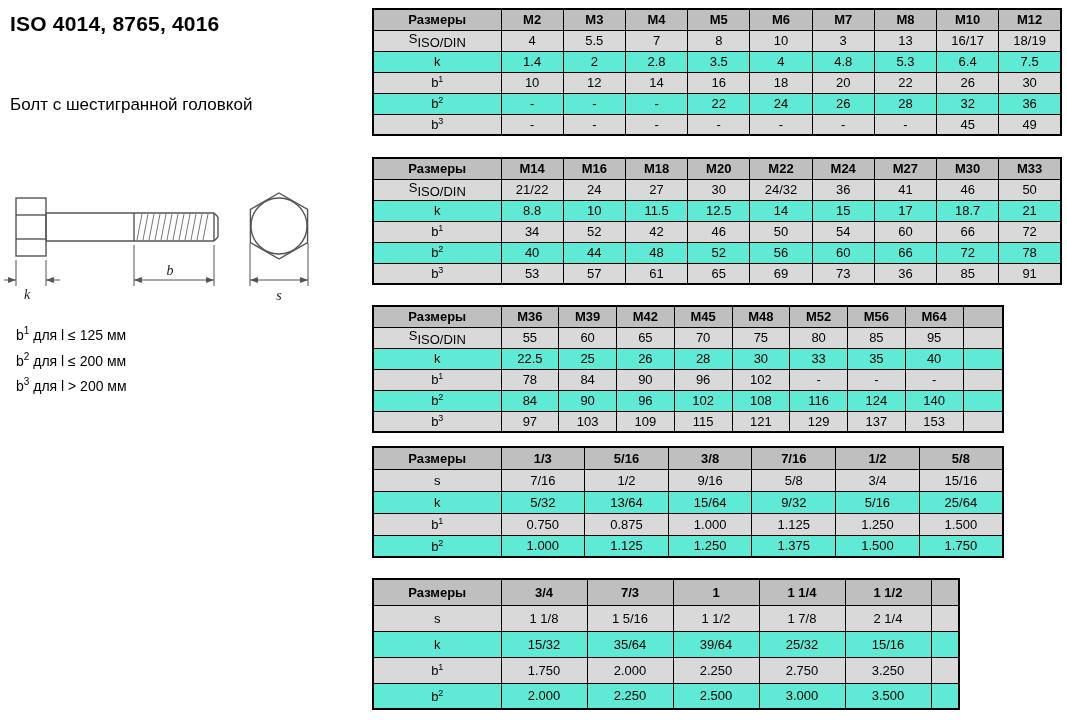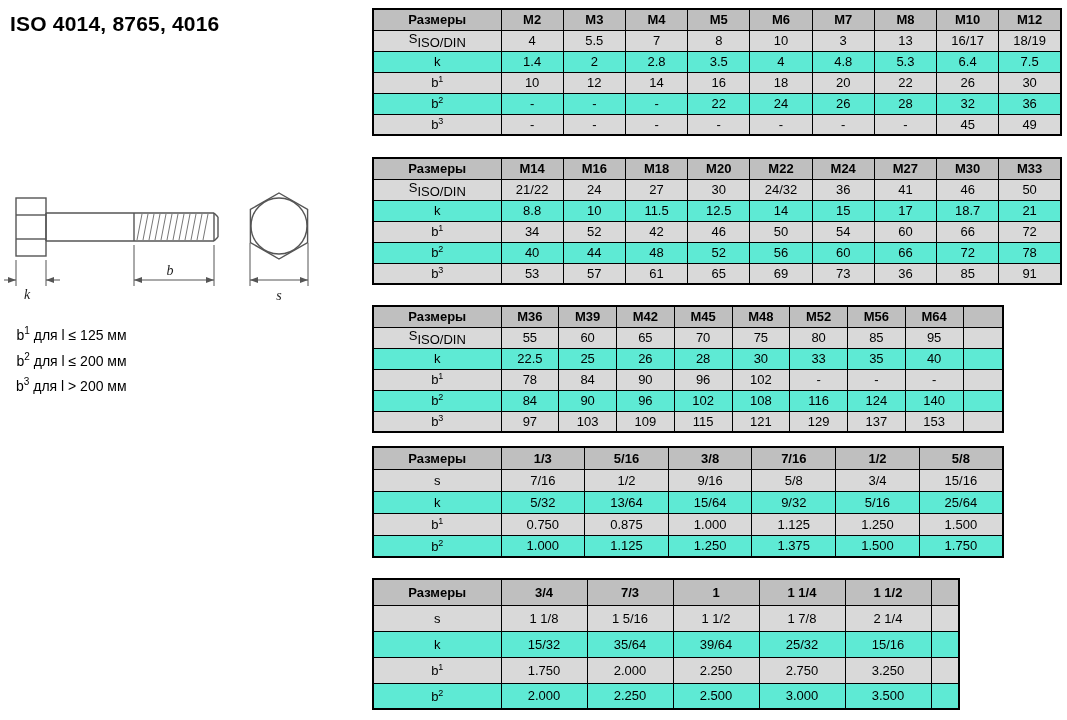--- a/index.html
+++ b/index.html
@@ -41,20 +41,21 @@
   .t-c th, .t-c td { height:26px; }
 </style>
 </head>
 <body>
 
 <div class="abs title" style="left:10px; top:10px;">
   <div>ISO 4014, 8765, 4016</div>
 </div>
 
 <div class="abs subtitle" style="left:10px; top:92px;">
+  <div>Болт с шестигранной головкой</div>
 </div>
 
 <svg class="abs" style="left:2px; top:184px;" width="345" height="128" viewBox="0 0 345 128">
 
   <g fill="none" stroke="#555" stroke-width="1.4">
     <rect x="14" y="14" width="30" height="58"></rect>
     <line x1="14" y1="31" x2="44" y2="31"></line>
     <line x1="14" y1="55" x2="44" y2="55"></line>
     <line x1="44" y1="29" x2="212" y2="29"></line>
     <line x1="44" y1="57" x2="212" y2="57"></line>
@@ -106,21 +107,21 @@
     <polygon points="248,96 256,93 256,99"></polygon>
     <polygon points="306,96 298,93 298,99"></polygon>
   </g>
   <g font-size="14" font-style="italic" fill="#222" font-family="Liberation Serif, serif">
     <text x="25" y="115" text-anchor="middle">k</text>
     <text x="168" y="91" text-anchor="middle">b</text>
     <text x="277" y="116" text-anchor="middle">s</text>
   </g>
 </svg>
 
-<div class="abs notes" style="left:16px; top:320px;text-align:right;">
+<div class="abs notes" style="left:16px; top:320px;">
     <div><span>b</span><sup>1</sup><span> для l ≤ 125 мм</span></div>
     <div><span>b</span><sup>2</sup><span> для l ≤ 200 мм</span></div>
     <div><span>b</span><sup>3</sup><span> для l &gt; 200 мм</span></div>
   </div>
 
 <div>
     <table class="tbl abs t-a" style="left: 372px; top: 8px; width: 690px;">
       <colgroup>
         <col style="width: 128px;">
         <col>

